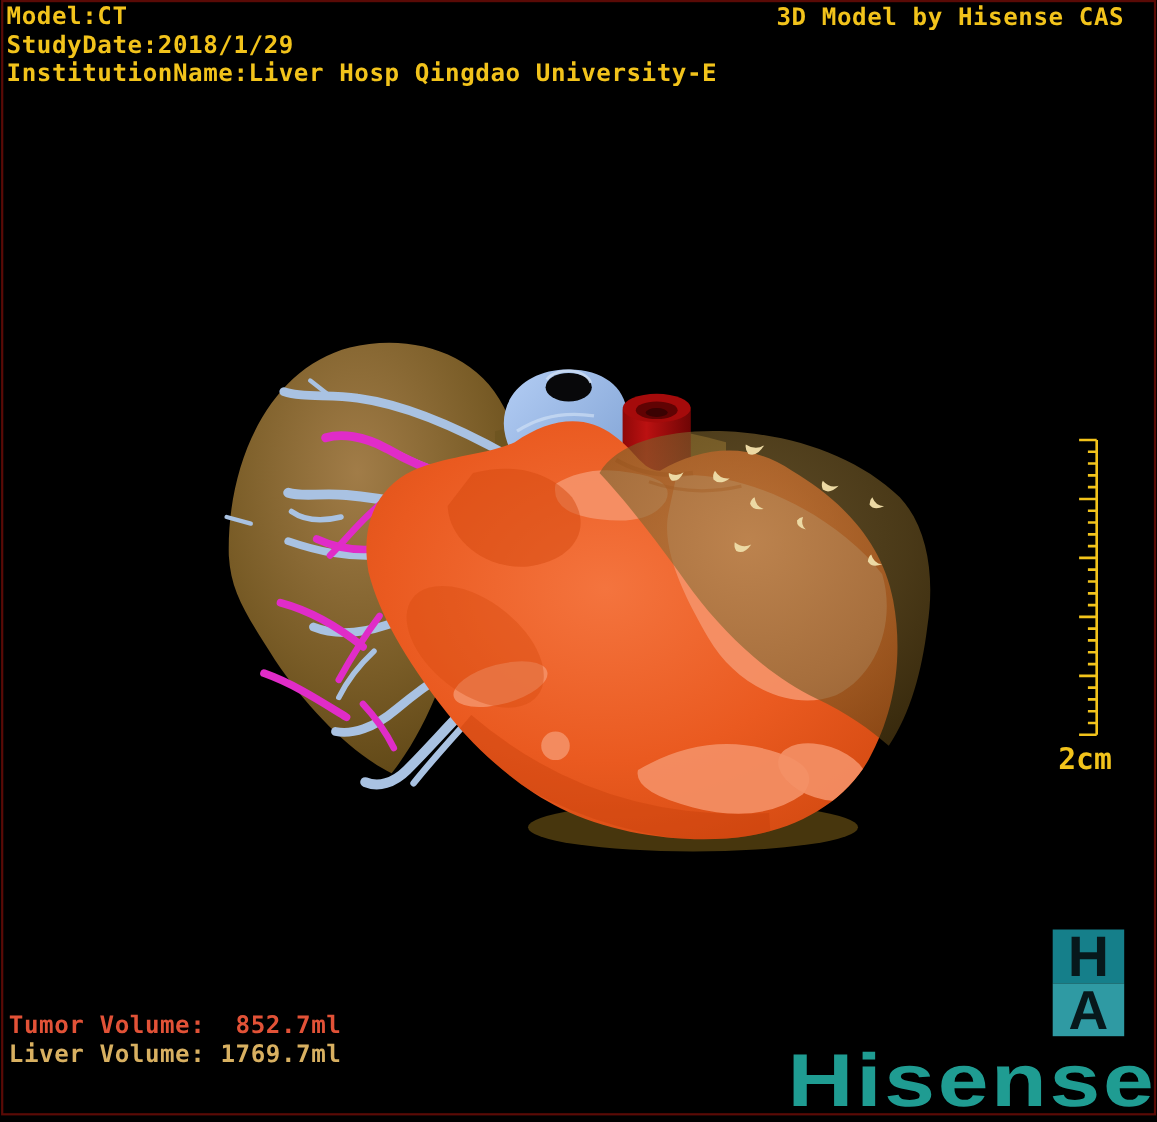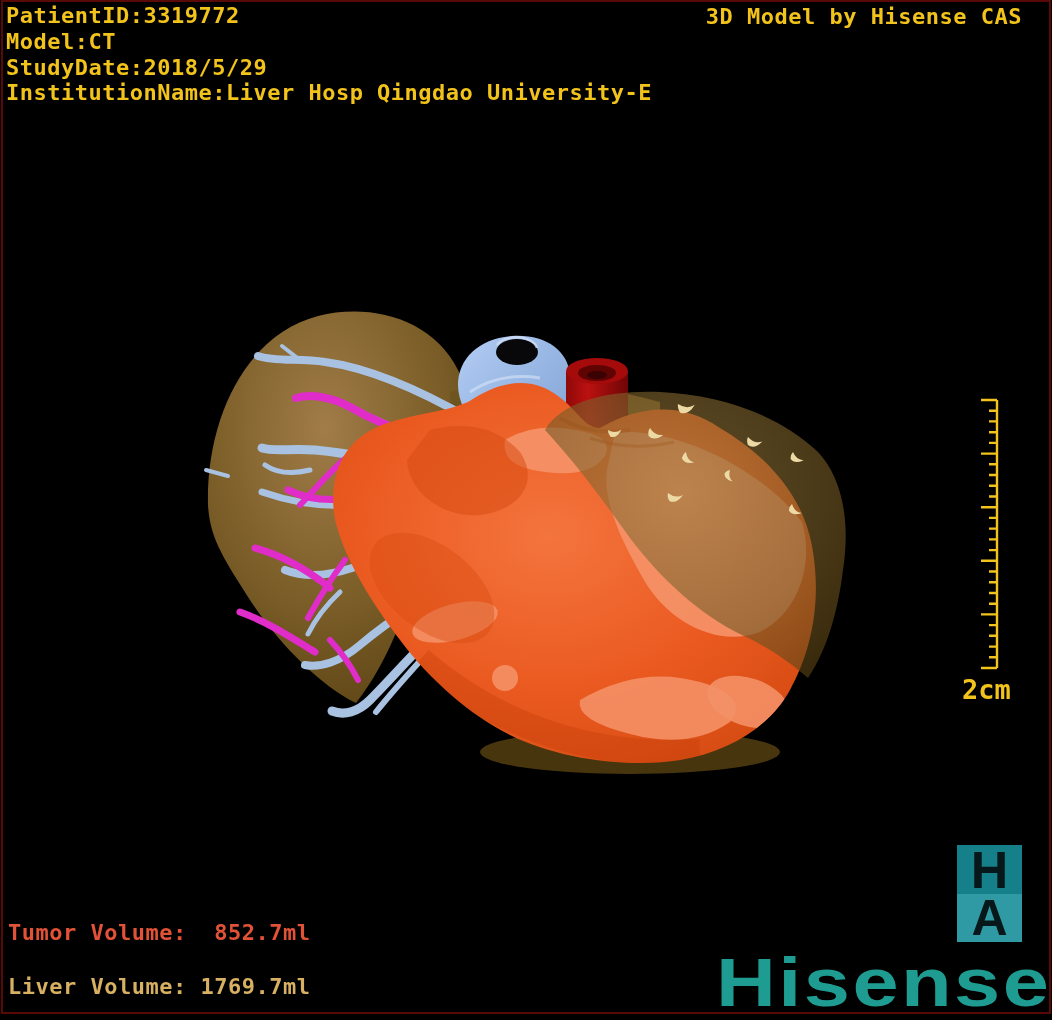--- a/index.html
+++ b/index.html
@@ -10,21 +10,21 @@
   #frame-border{
     position:absolute;left:1px;top:0;width:1046px;height:1010px;
     border:2px solid var(--frame-border,#4c0707);z-index:6;pointer-events:none;
   }
   .ann{color:var(--annotation-yellow,#f2c31b);font-weight:bold;font-size:22px;
        letter-spacing:.5px;white-space:pre;line-height:25.8px;}
   #header-left{position:absolute;left:6px;top:3px;z-index:5;}
   #header-right{position:absolute;right:30px;top:4px;z-index:5;text-align:left;}
   #footer-left{position:absolute;left:8px;top:920px;z-index:5;line-height:27px;}
   #tumor-volume-line{color:var(--tumor-text,#e25237);}
-  #liver-volume-line{color:var(--liver-text,#d8b061);margin-top:28px;}
+  #liver-volume-line{color:var(--liver-text,#d8b061);}
   #model-viewport{position:absolute;left:0;top:0;z-index:1;}
   #ruler-svg{position:absolute;left:950px;top:388px;z-index:5;}
   #ha-badge{position:absolute;left:957px;top:845px;width:65px;height:97px;z-index:5;
             font-family:"Liberation Sans",sans-serif;font-weight:bold;
             color:var(--badge-letter,#07181b);}
   #ha-badge .half{width:100%;display:flex;align-items:center;justify-content:center;}
   #ha-badge-top{height:49px;background:var(--badge-top-teal,#157f8a);font-size:52px;}
   #ha-badge-bottom{height:48px;background:var(--badge-bottom-teal,#2f9aa3);font-size:50px;}
   #hisense-wordmark{
     position:absolute;left:716px;top:948px;z-index:5;
@@ -179,23 +179,22 @@
       <use href="#chk" transform="translate(793,452) rotate(20) scale(0.8)"></use>
       <use href="#chk" transform="translate(686,452) rotate(35) scale(0.8)"></use>
       <use href="#chk" transform="translate(668,493) rotate(-10) scale(0.9)"></use>
       <use href="#chk" transform="translate(792,504) rotate(25) scale(0.8)"></use>
       <use href="#chk" transform="translate(730,470) rotate(60) scale(0.7)"></use>
       <use href="#chk" transform="translate(608,430) rotate(-20) scale(0.8)"></use>
     </g>
   </svg>
 
   <div id="header-left">
-    <div class="ann">PatientID:3319772</div>
     <div class="ann">Model:CT</div>
-    <div class="ann">StudyDate:2018/5/29</div>
+    <div class="ann">StudyDate:2018/1/29</div>
     <div class="ann">InstitutionName:Liver Hosp Qingdao University-E</div>
   </div>
 
   <div id="header-right" class="ann">3D Model by Hisense CAS</div>
 
   <div id="footer-left">
     <div class="ann" id="tumor-volume-line">Tumor Volume:  852.7ml</div>
     <div class="ann" id="liver-volume-line">Liver Volume: 1769.7ml</div>
   </div>
 

